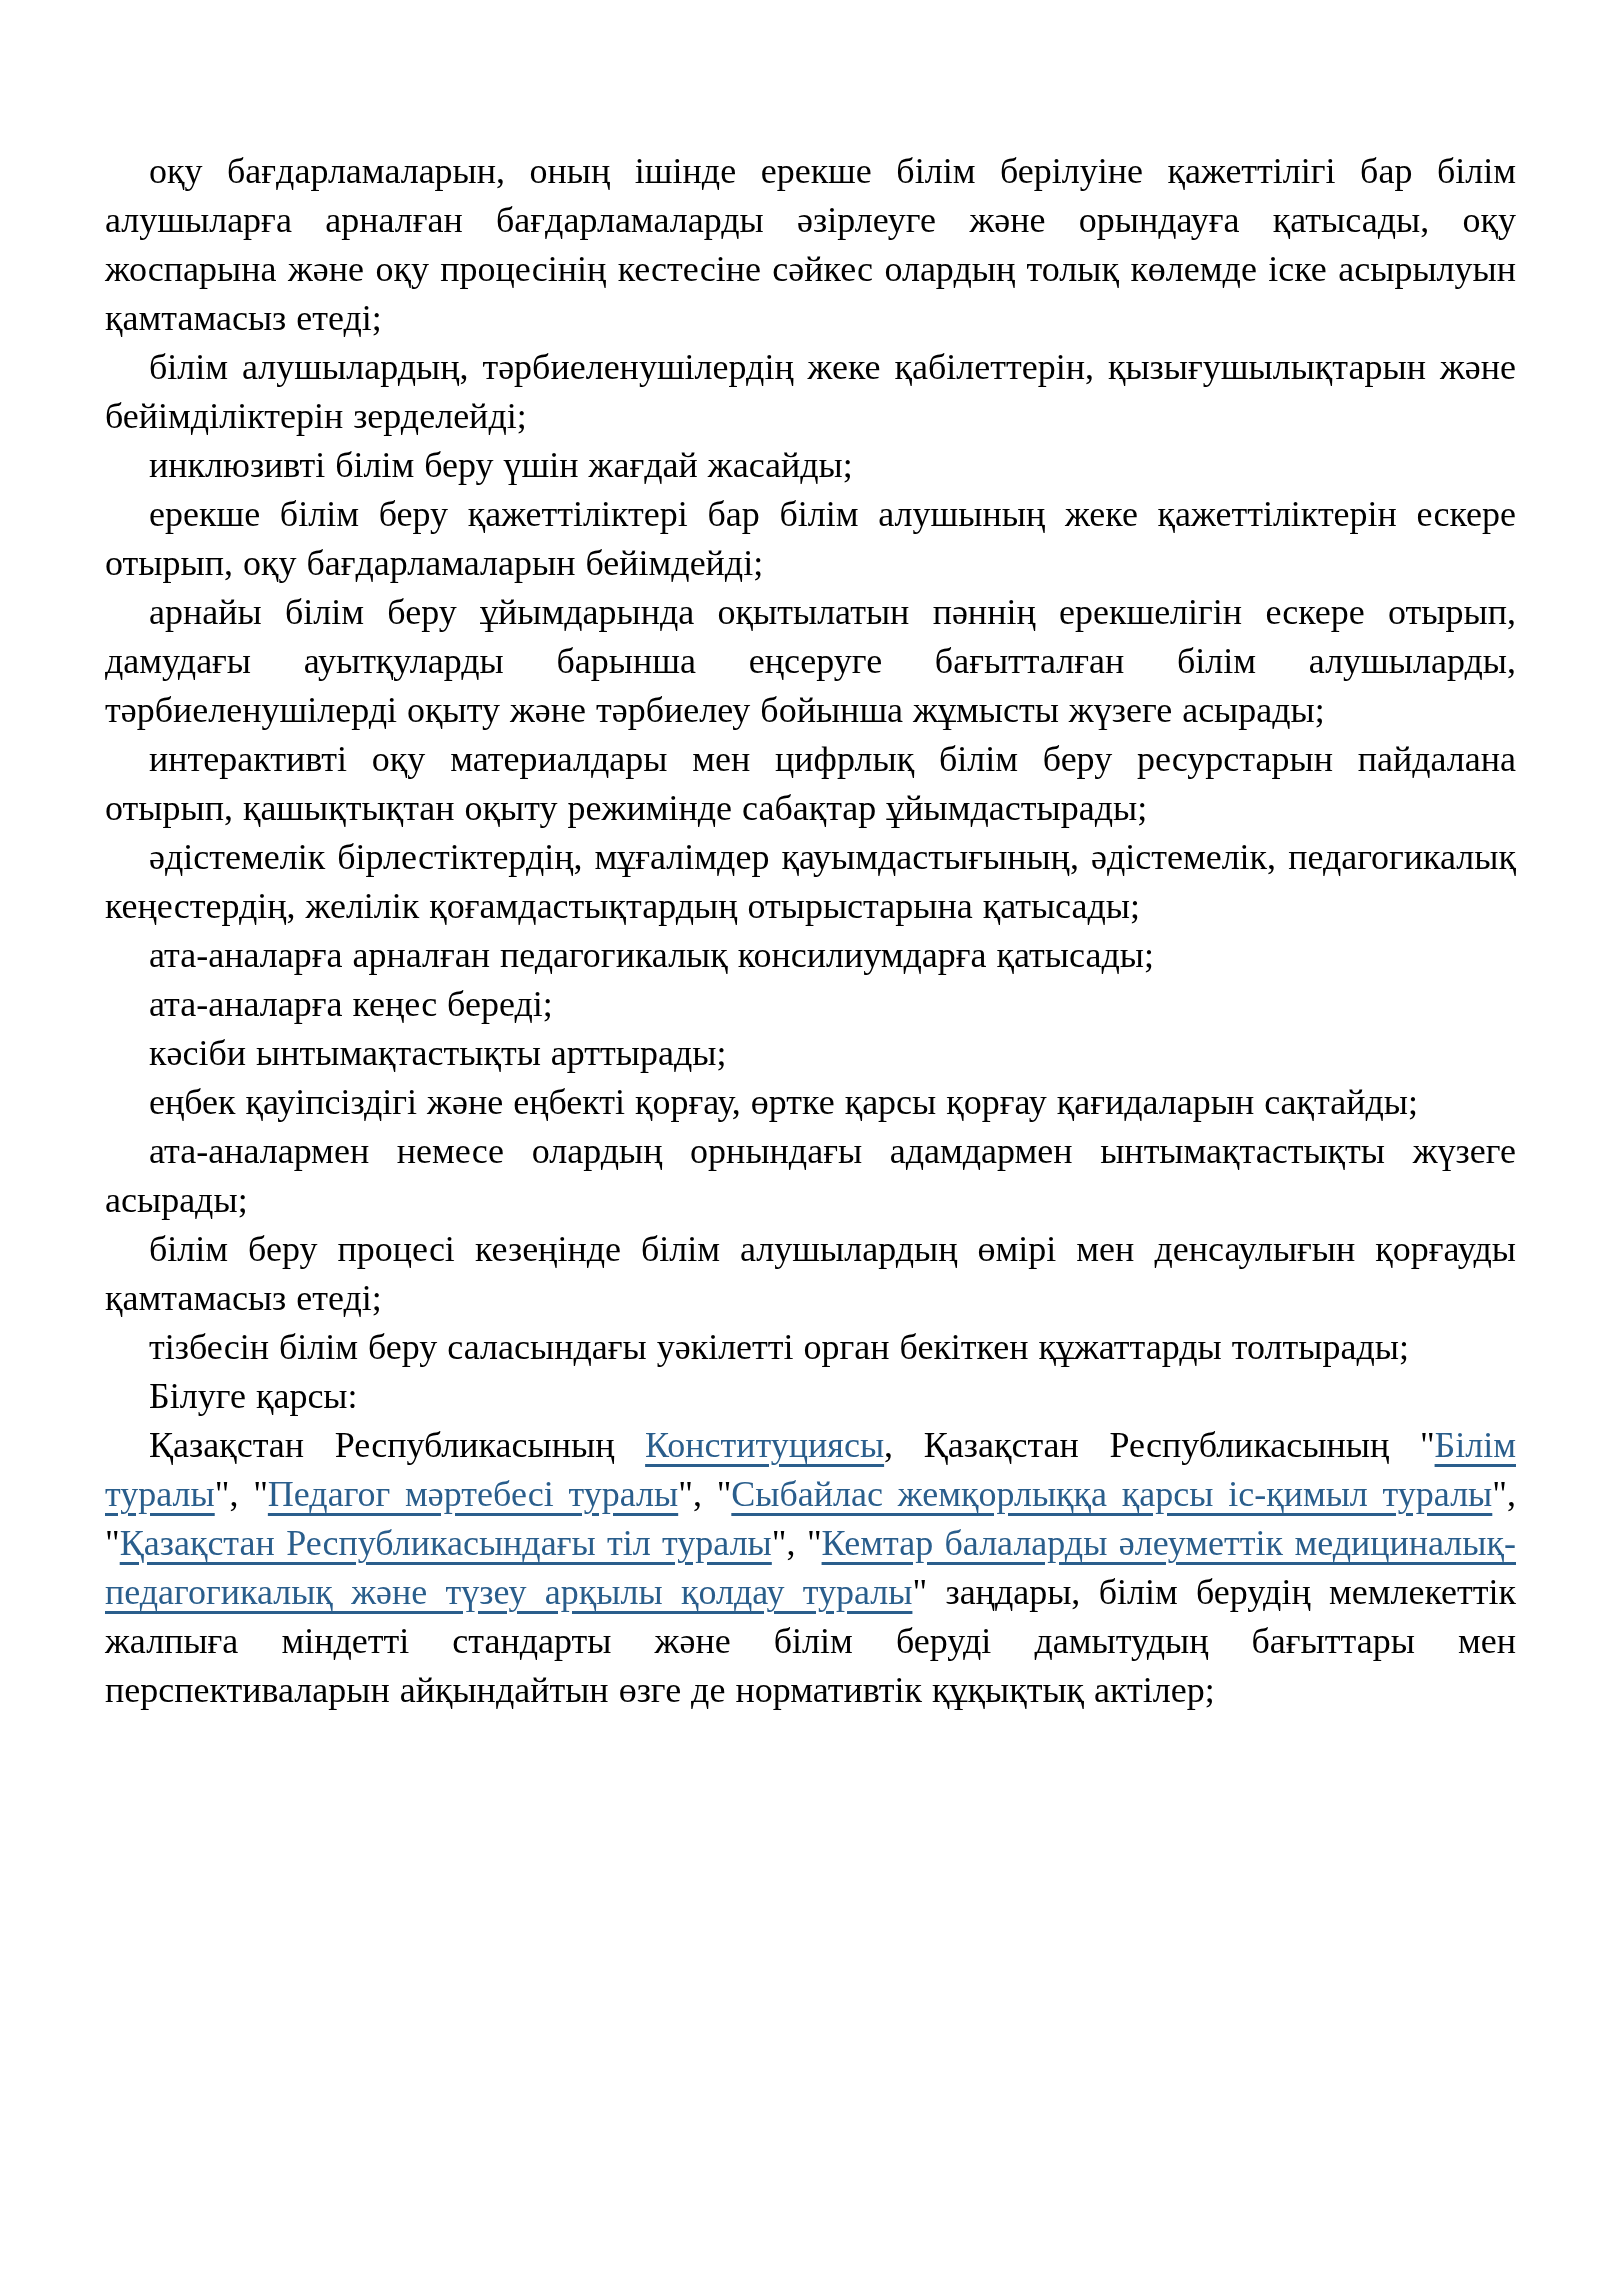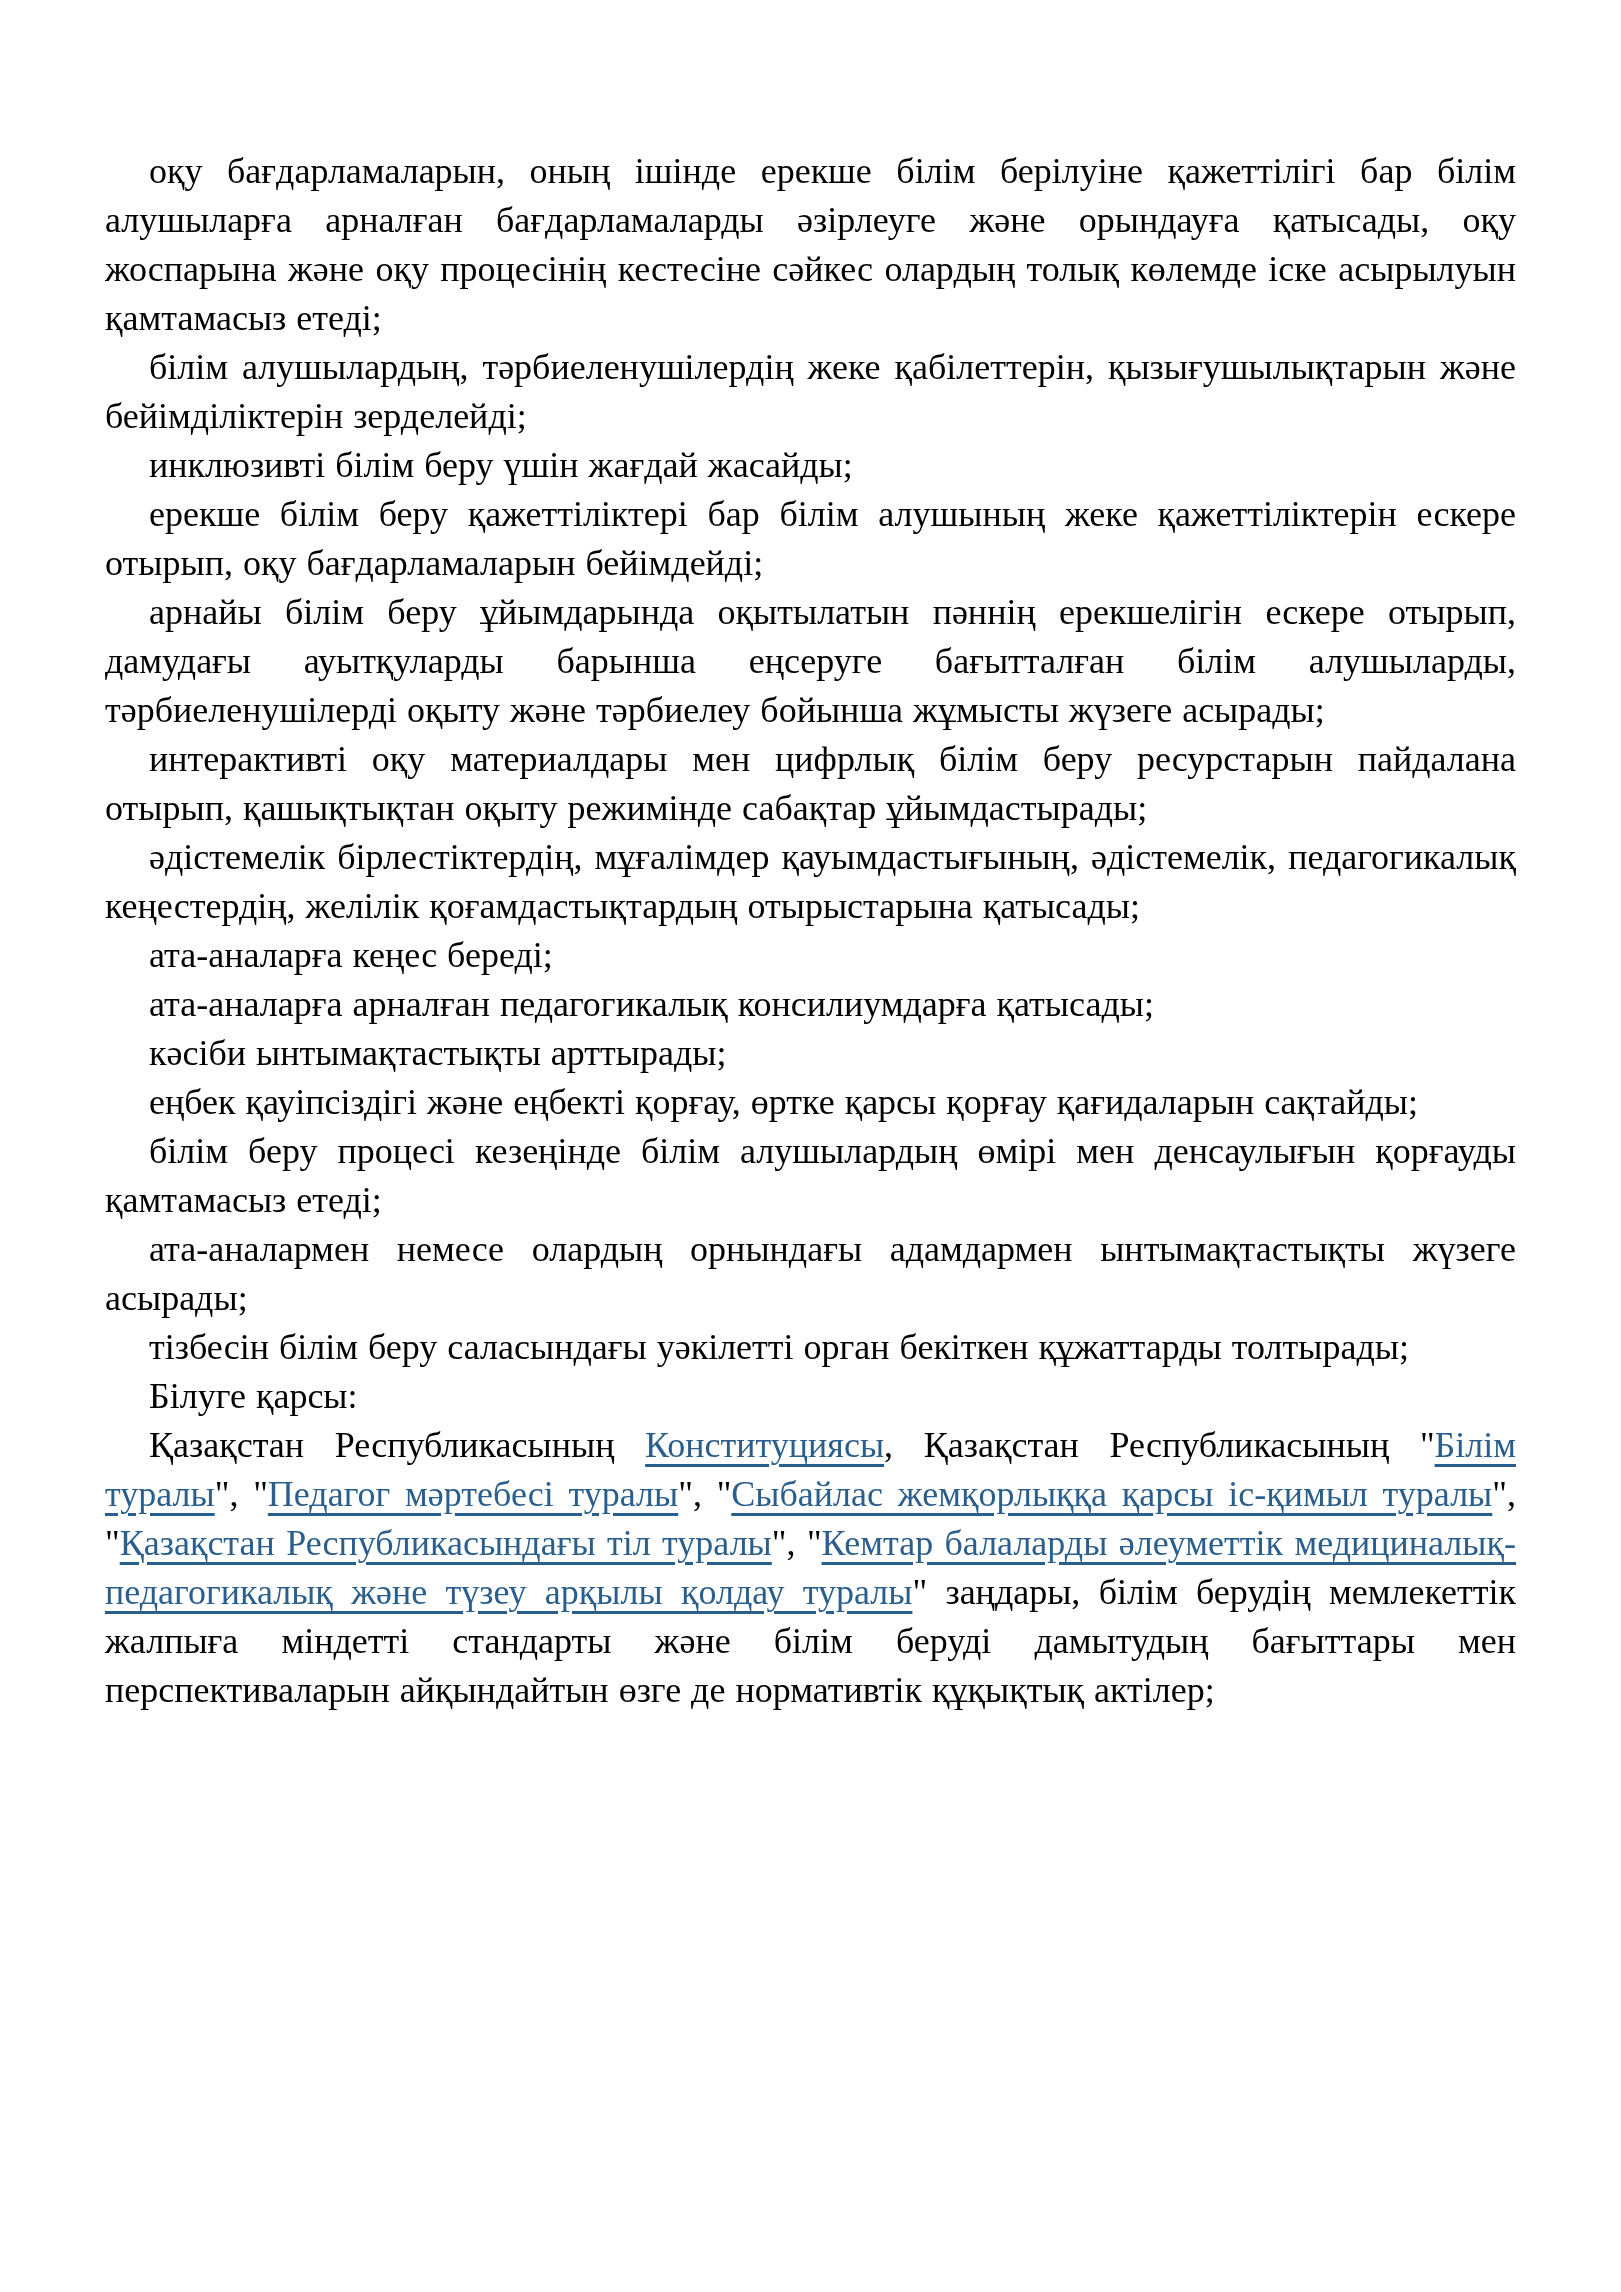--- a/index.html
+++ b/index.html
@@ -43,24 +43,24 @@
 
 <div class="page" style="background: rgb(255, 255, 255);">
   <div class="doc">
       <p class="para"><span>оқу бағдарламаларын, оның ішінде ерекше білім берілуіне қажеттілігі бар білім алушыларға арналған бағдарламаларды әзірлеуге және орындауға қатысады, оқу жоспарына және оқу процесінің кестесіне сәйкес олардың толық көлемде іске асырылуын қамтамасыз етеді;</span></p>
       <p class="para"><span>білім алушылардың, тәрбиеленушілердің жеке қабілеттерін, қызығушылықтарын және бейімділіктерін зерделейді;</span></p>
       <p class="para"><span>инклюзивті білім беру үшін жағдай жасайды;</span></p>
       <p class="para"><span>ерекше білім беру қажеттіліктері бар білім алушының жеке қажеттіліктерін ескере отырып, оқу бағдарламаларын бейімдейді;</span></p>
       <p class="para"><span>арнайы білім беру ұйымдарында оқытылатын пәннің ерекшелігін ескере отырып, дамудағы ауытқуларды барынша еңсеруге бағытталған білім алушыларды, тәрбиеленушілерді оқыту және тәрбиелеу бойынша жұмысты жүзеге асырады;</span></p>
       <p class="para"><span>интерактивті оқу материалдары мен цифрлық білім беру ресурстарын пайдалана отырып, қашықтықтан оқыту режимінде сабақтар ұйымдастырады;</span></p>
       <p class="para"><span>әдістемелік бірлестіктердің, мұғалімдер қауымдастығының, әдістемелік, педагогикалық кеңестердің, желілік қоғамдастықтардың отырыстарына қатысады;</span></p>
+      <p class="para"><span>ата-аналарға арналған педагогикалық консилиумдарға қатысады;</span></p>
       <p class="para"><span>ата-аналарға кеңес береді;</span></p>
-      <p class="para"><span>ата-аналарға арналған педагогикалық консилиумдарға қатысады;</span></p>
       <p class="para"><span>кәсіби ынтымақтастықты арттырады;</span></p>
       <p class="para"><span>еңбек қауіпсіздігі және еңбекті қорғау, өртке қарсы қорғау қағидаларын сақтайды;</span></p>
+      <p class="para"><span>ата-аналармен немесе олардың орнындағы адамдармен ынтымақтастықты жүзеге асырады;</span></p>
       <p class="para"><span>білім беру процесі кезеңінде білім алушылардың өмірі мен денсаулығын қорғауды қамтамасыз етеді;</span></p>
-      <p class="para"><span>ата-аналармен немесе олардың орнындағы адамдармен ынтымақтастықты жүзеге асырады;</span></p>
       <p class="para"><span>тізбесін білім беру саласындағы уәкілетті орган бекіткен құжаттарды толтырады;</span></p>
       <p class="para"><span>Білуге қарсы:</span></p>
       <p class="para"><span>Қазақстан Республикасының </span><a class="doc-link" href="#">Конституциясы</a><span>, Қазақстан Республикасының "</span><a class="doc-link" href="#">Білім туралы</a><span>", "</span><a class="doc-link" href="#">Педагог мәртебесі туралы</a><span>", "</span><a class="doc-link" href="#">Сыбайлас жемқорлыққа қарсы іс-қимыл туралы</a><span>", "</span><a class="doc-link" href="#">Қазақстан Республикасындағы тіл туралы</a><span>", "</span><a class="doc-link" href="#">Кемтар балаларды әлеуметтік медициналық-педагогикалық және түзеу арқылы қолдау туралы</a><span>" заңдары, білім берудің мемлекеттік жалпыға міндетті стандарты және білім беруді дамытудың бағыттары мен перспективаларын айқындайтын өзге де нормативтік құқықтық актілер;</span></p>
     </div>
 </div>
 
 
 </body></html>

